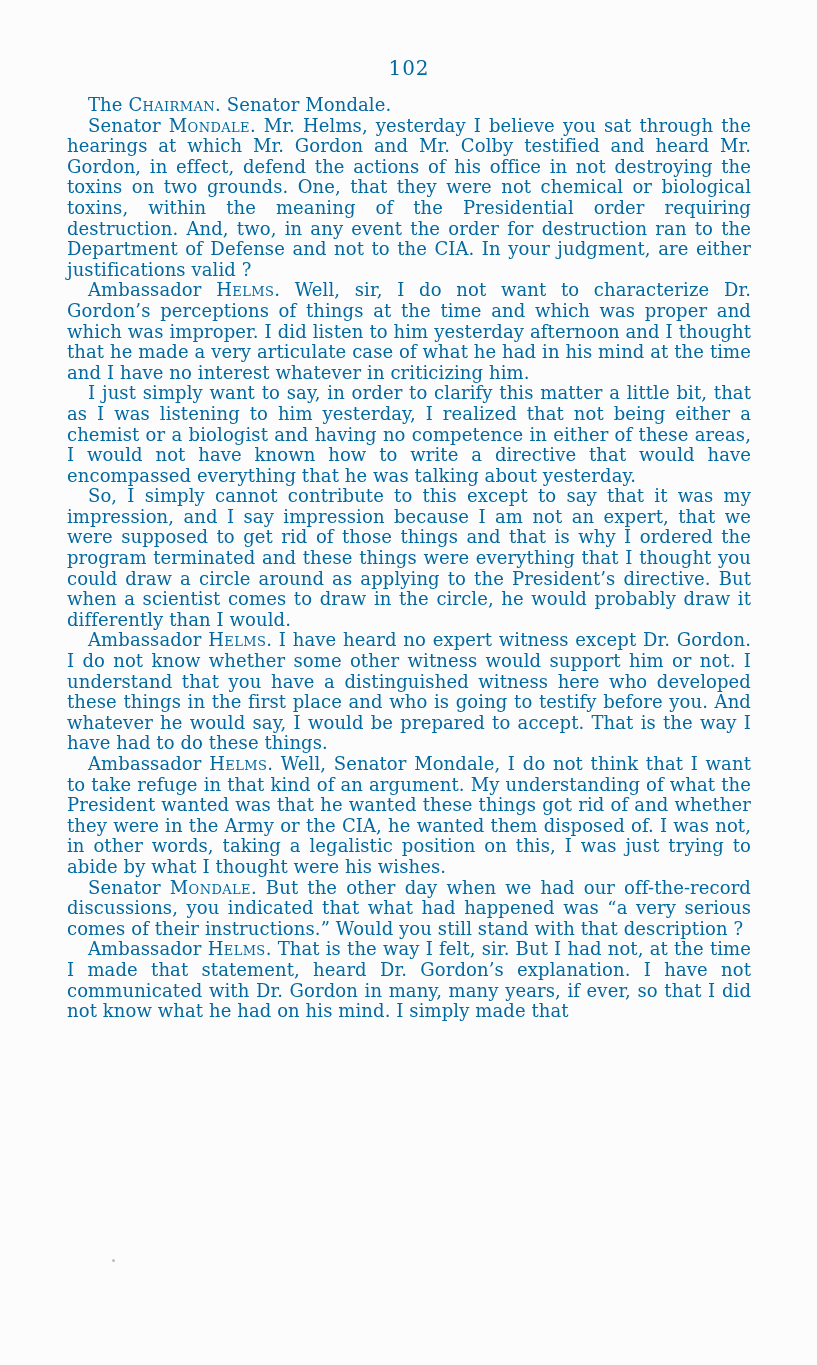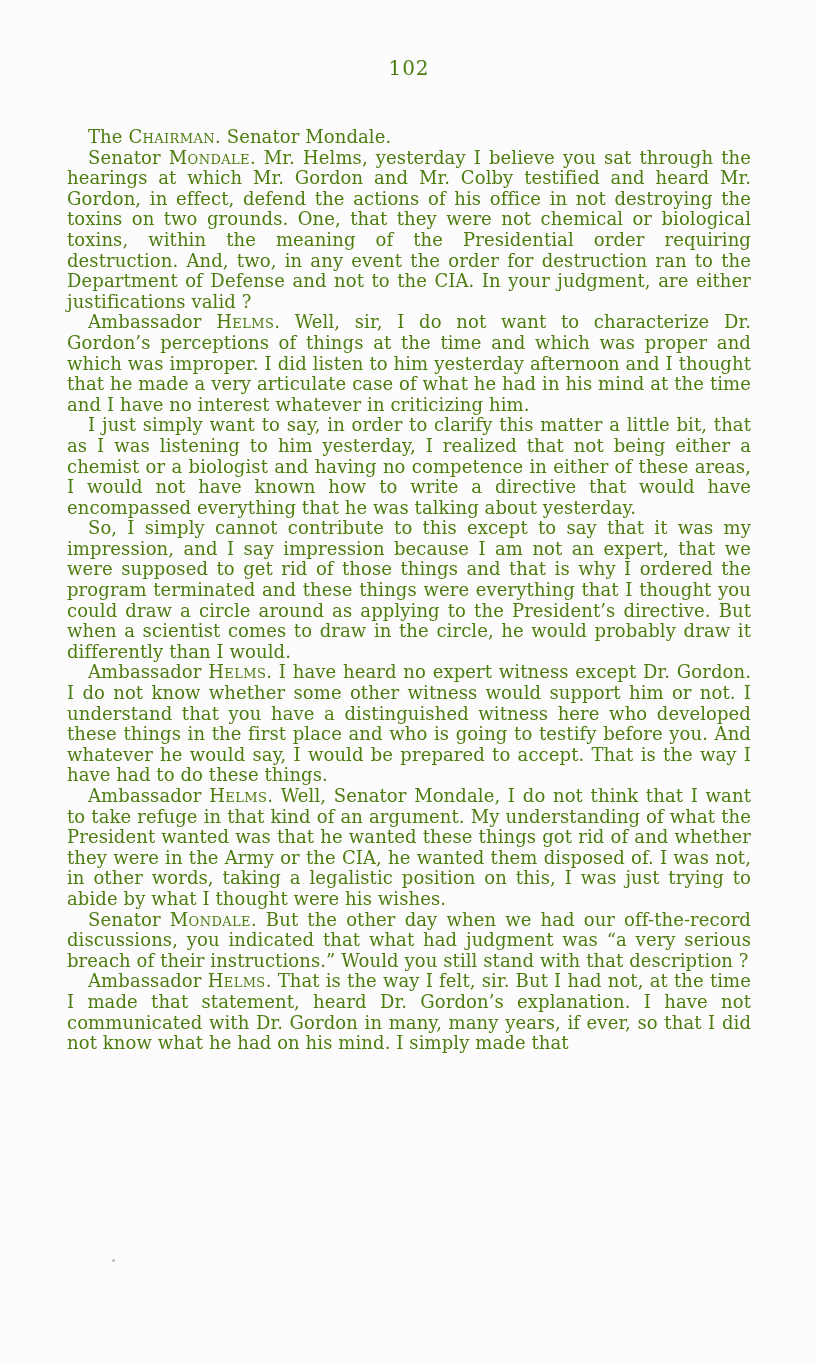--- a/index.html
+++ b/index.html
@@ -24,21 +24,20 @@
     letter-spacing: 1px;
   }
   .text-block {
     position: absolute;
     top: 95px;
     left: 67px;
     width: 684px;
     font-size: 18px;
     line-height: 20.6px;
     letter-spacing: 0.1px;
-    margin-top: 32px;
   }
   .para {
     margin: 0;
     text-indent: 21px;
     text-align: justify;
   }
   .speaker-name {
     font-variant: small-caps;
     letter-spacing: 0.4px;
   }
@@ -48,21 +47,21 @@
     top: 1259px;
     width: 3px;
     height: 3px;
     border-radius: 50%;
     background: #bdbdbd;
   }
 </style>
 </head>
 <body>
 
-<div class="page" style="background: rgb(252, 252, 252); color: #4d7c0f;">
+<div class="page" style="background: rgb(252, 252, 252); color: #0369a1;">
   <div class="page-number">102</div>
 
   <div class="text-block">
   <p class="para"><span class="speaker-lead">The </span><span class="speaker-name">Chairman</span><span class="para-text">. Senator Mondale.</span></p>
 
   <p class="para"><span class="speaker-lead">Senator </span><span class="speaker-name">Mondale</span><span class="para-text">. Mr. Helms, yesterday I believe you sat through the hearings at which Mr. Gordon and Mr. Colby testified and heard Mr. Gordon, in effect, defend the actions of his office in not destroying the toxins on two grounds. One, that they were not chemical or biological toxins, within the meaning of the Presidential order requiring destruction. And, two, in any event the order for destruction ran to the Department of Defense and not to the CIA. In your judgment, are either justifications valid ?</span></p>
 
   <p class="para"><span class="speaker-lead">Ambassador </span><span class="speaker-name">Helms</span><span class="para-text">. Well, sir, I do not want to characterize Dr. Gordon’s perceptions of things at the time and which was proper and which was improper. I did listen to him yesterday afternoon and I thought that he made a very articulate case of what he had in his mind at the time and I have no interest whatever in criticizing him.</span></p>
 
   <p class="para"><span class="speaker-lead"></span><span class="speaker-name"></span><span class="para-text">I just simply want to say, in order to clarify this matter a little bit, that as I was listening to him yesterday, I realized that not being either a chemist or a biologist and having no competence in either of these areas, I would not have known how to write a directive that would have encompassed everything that he was talking about yesterday.</span></p>
@@ -70,19 +69,19 @@
   <p class="para"><span class="speaker-lead"></span><span class="speaker-name"></span><span class="para-text">So, I simply cannot contribute to this except to say that it was my impression, and I say impression because I am not an expert, that we were supposed to get rid of those things and that is why I ordered the program terminated and these things were everything that I thought you could draw a circle around as applying to the President’s directive. But when a scientist comes to draw in the circle, he would probably draw it differently than I would.</span></p>
 
 
 
 
   <p class="para"><span class="speaker-lead">Ambassador </span><span class="speaker-name">Helms</span><span class="para-text">. I have heard no expert witness except Dr. Gordon. I do not know whether some other witness would support him or not. I understand that you have a distinguished witness here who developed these things in the first place and who is going to testify before you. And whatever he would say, I would be prepared to accept. That is the way I have had to do these things.</span></p>
 
 
   <p class="para"><span class="speaker-lead">Ambassador </span><span class="speaker-name">Helms</span><span class="para-text">. Well, Senator Mondale, I do not think that I want to take refuge in that kind of an argument. My understanding of what the President wanted was that he wanted these things got rid of and whether they were in the Army or the CIA, he wanted them disposed of. I was not, in other words, taking a legalistic position on this, I was just trying to abide by what I thought were his wishes.</span></p>
 
-  <p class="para"><span class="speaker-lead">Senator </span><span class="speaker-name">Mondale</span><span class="para-text">. But the other day when we had our off-the-record discussions, you indicated that what had judgment was “a very serious breach of their instructions.” Would you still stand with that description ?</span></p>
+  <p class="para"><span class="speaker-lead">Senator </span><span class="speaker-name">Mondale</span><span class="para-text">. But the other day when we had our off-the-record discussions, you indicated that what had happened was “a very serious comes of their instructions.” Would you still stand with that description ?</span></p>
 
   <p class="para"><span class="speaker-lead">Ambassador </span><span class="speaker-name">Helms</span><span class="para-text">. That is the way I felt, sir. But I had not, at the time I made that statement, heard Dr. Gordon’s explanation. I have not communicated with Dr. Gordon in many, many years, if ever, so that I did not know what he had on his mind. I simply made that</span></p>
 </div>
 
   <div class="speck" style="background: rgb(189, 189, 189);"></div>
 </div>
 
 </body></html>

